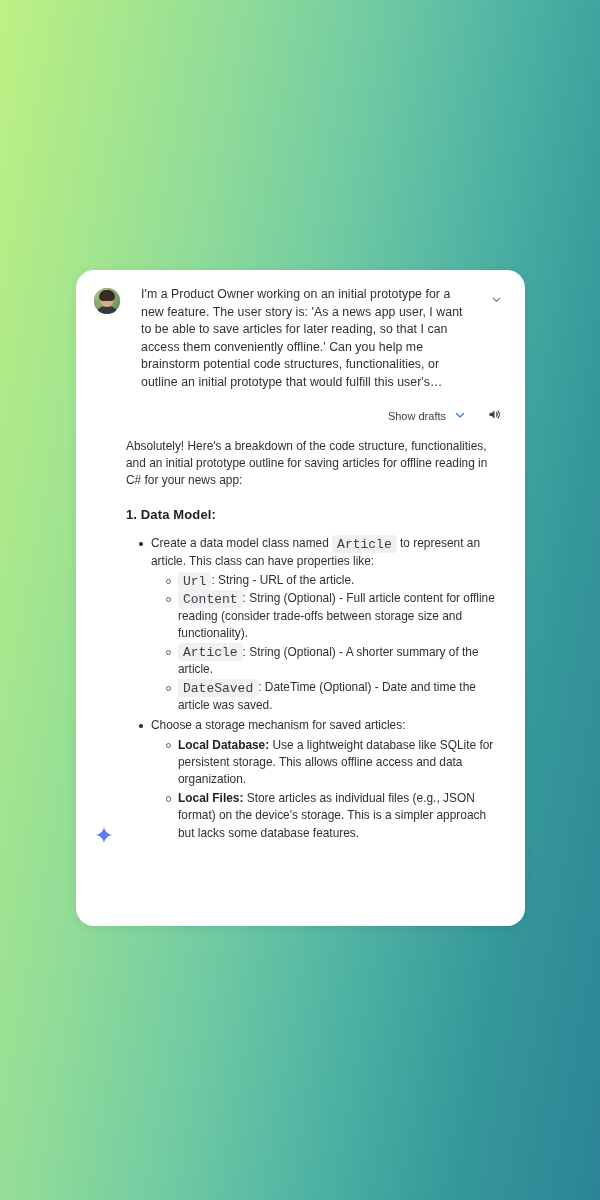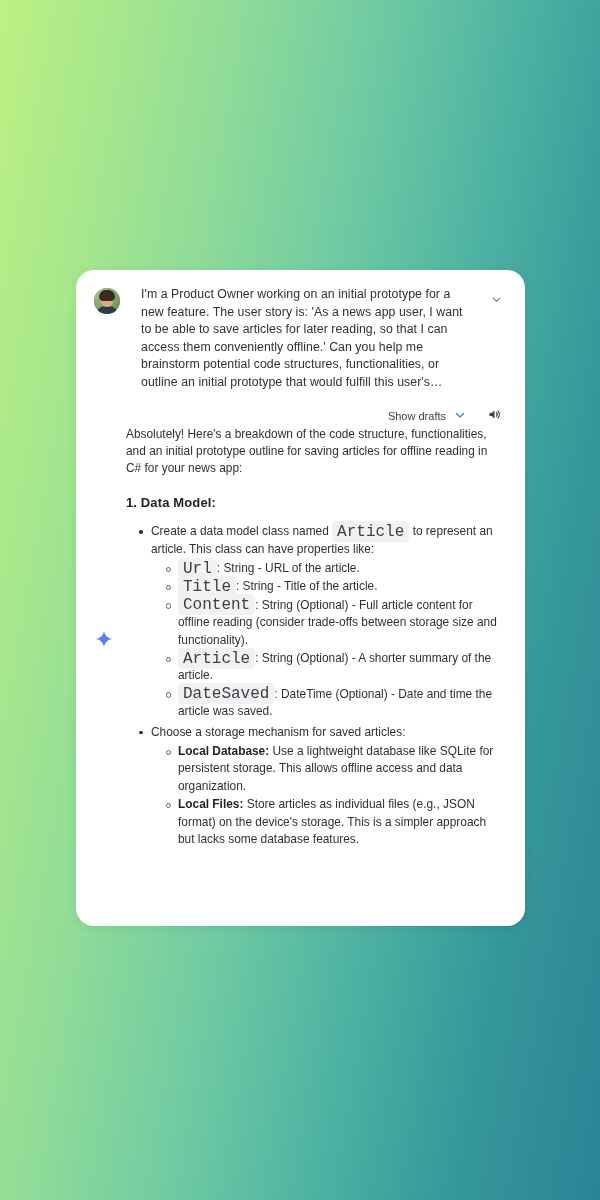--- a/index.html
+++ b/index.html
@@ -121,23 +121,23 @@
   }
   .speaker-btn {
     width: 22px; height: 22px;
     display: flex; align-items: center; justify-content: center;
     margin-left: 8px;
   }
 
   
   .answer-row {
     display: flex;
-    align-items: center;
+    align-items: flex-end;
     gap: 12px;
-    margin-top: 0;
+    margin-top: 12px;
   }
   .sparkle {
     width: 20px; height: 20px; min-width: 20px;
     margin-top: 1px;
   }
   .answer-body {
     flex: 1;
     font-size: 11.9px;
     line-height: 17.4px;
     color: #2f3033;
@@ -181,21 +181,21 @@
     position: absolute;
     left: 1px; top: 6.5px;
     width: 3.2px; height: 3.2px;
     border-radius: 50%;
     border: 1px solid #5f6063;
     background: transparent;
   }
 
   code, .chip {
     font-family: "Liberation Mono", "DejaVu Sans Mono", monospace;
-    font-size: 16px;
+    font-size: 13px;
     background: #f1f1f4;
     color: #3c4043;
     border-radius: 4px;
     padding: 1.5px 5px;
     white-space: nowrap;
   }
 
   b, strong { font-weight: bold; color: #1f2023; }
 </style>
 </head>
@@ -253,21 +253,20 @@
       <div class="answer-body">
 
         <div class="answer-intro">Absolutely! Here's a breakdown of the code structure, functionalities, and an initial prototype outline for saving articles for offline reading in C# for your news app:</div>
 
         <h3 class="section-head first">1. Data Model:</h3>
         <ul class="lvl1">
           <li>
             <span>Create a data model class named </span><code>Article</code><span> to represent an article. This class can have properties like:</span>
             <ul class="lvl2">
               <li><code>Url</code><span>: String - URL of the article.</span></li>
-              <li><code>Title</code><span>: String - Title of the article.</span></li>
               <li><code>Content</code><span>: String (Optional) - Full article content for offline reading (consider trade-offs between storage size and functionality).</span></li>
               <li><code>Article</code><span>: String (Optional) - A shorter summary of the article.</span></li>
               <li><code>DateSaved</code><span>: DateTime (Optional) - Date and time the article was saved.</span></li>
             </ul>
           </li>
         </ul>
 
         <ul class="lvl1">
           <li>
             <span>Choose a storage mechanism for saved articles:</span>

